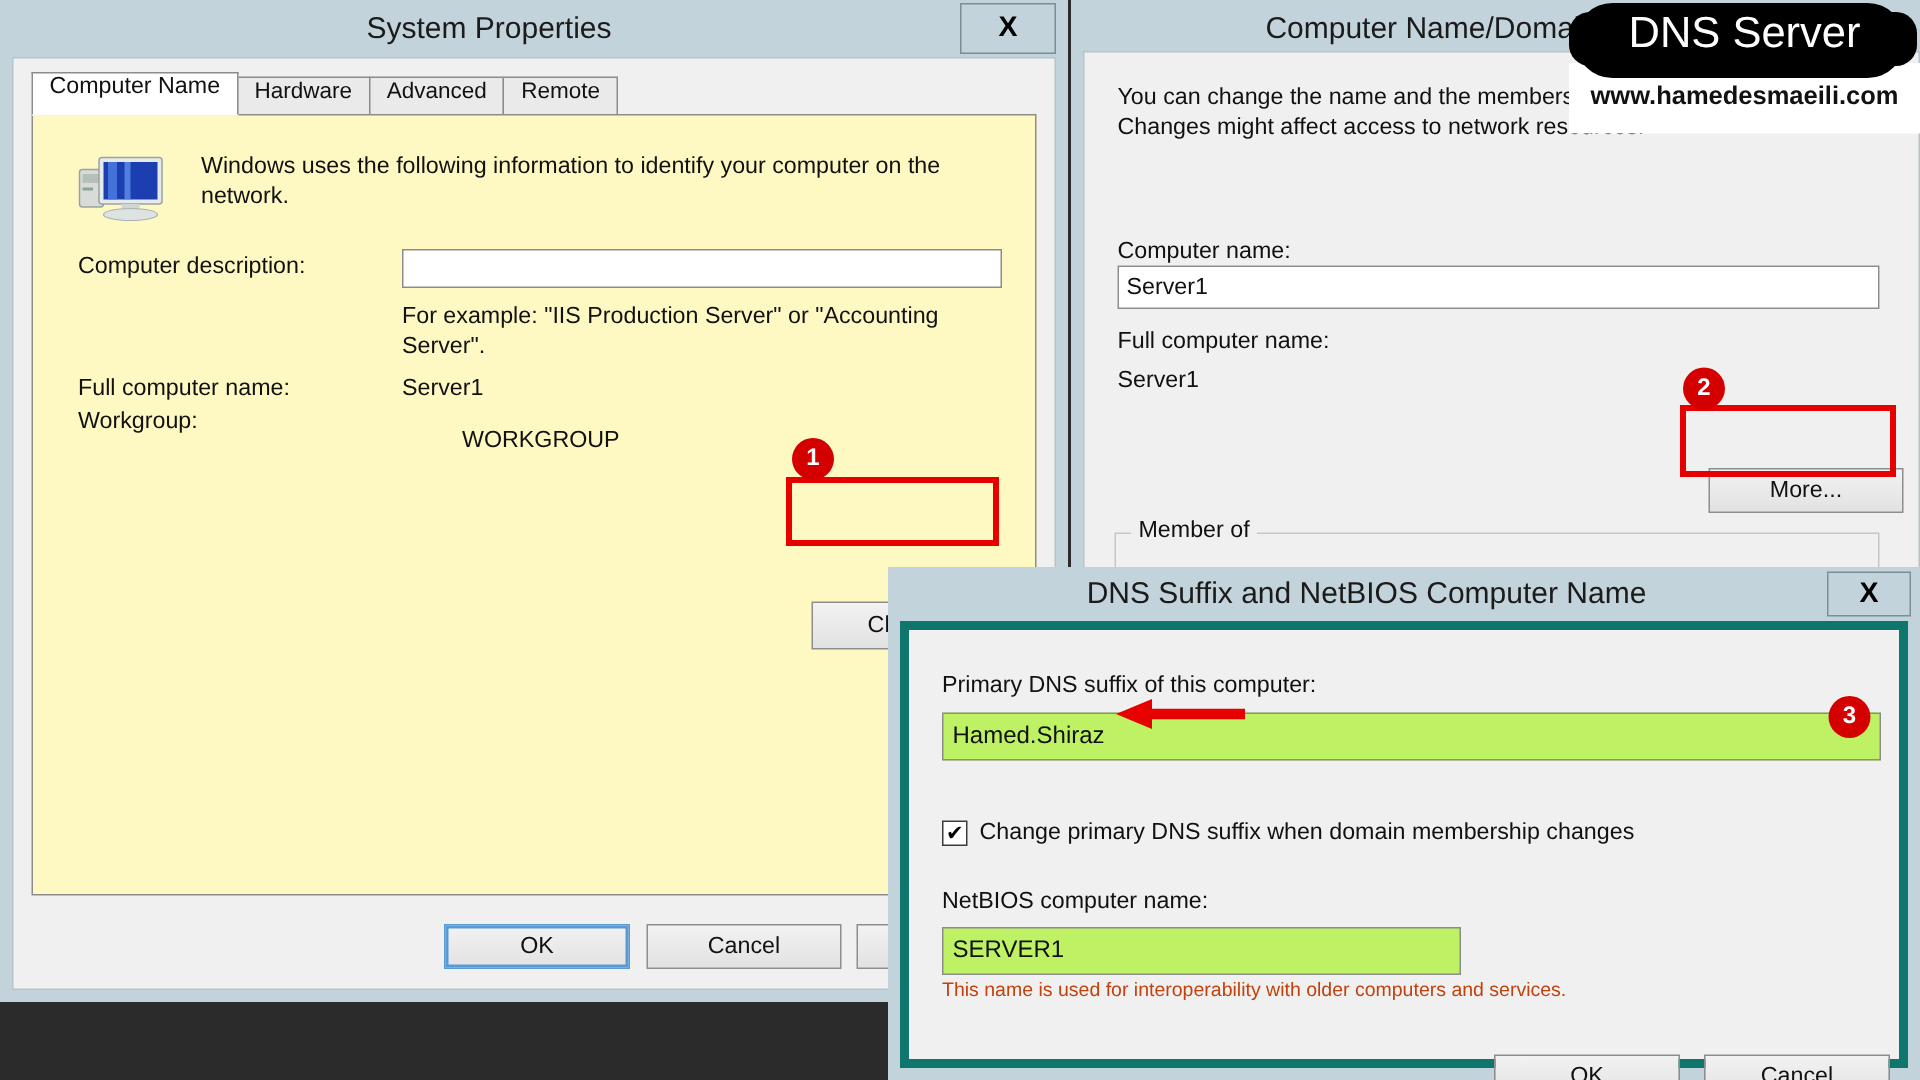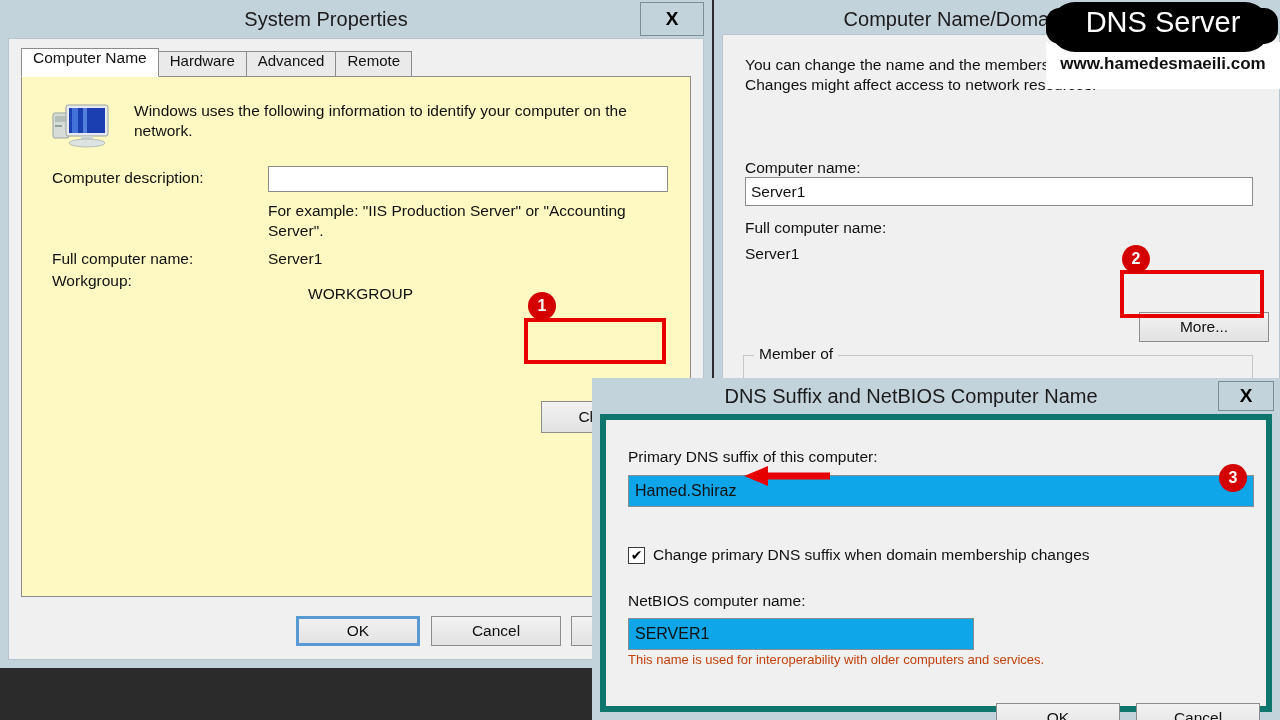--- a/index.html
+++ b/index.html
@@ -233,21 +233,21 @@
   #dnsw .win-close { right: 6px; top: 3px; width: 56px; height: 30px; }
   #dnsw .win-body {
     top: 36px; bottom: 8px; left: 8px; right: 8px;
     background: #f0f0f0;
     border: 6px solid #0f766e;
   }
   .dns-label { position: absolute; font-size: 15.5px; color: #111; }
   .dns-input {
     position: absolute;
     border: 1px solid #8c8c8c;
-    background: #0ea5e9;
+    background: #bef264;
     box-sizing: border-box;
     font-size: 16px;
     color: #111;
     display: flex;
     align-items: center;
     padding-left: 6px;
     font-family: "Liberation Sans", sans-serif;
   }
   .checkrow {
     position: absolute; left: 22px; top: 126px;

